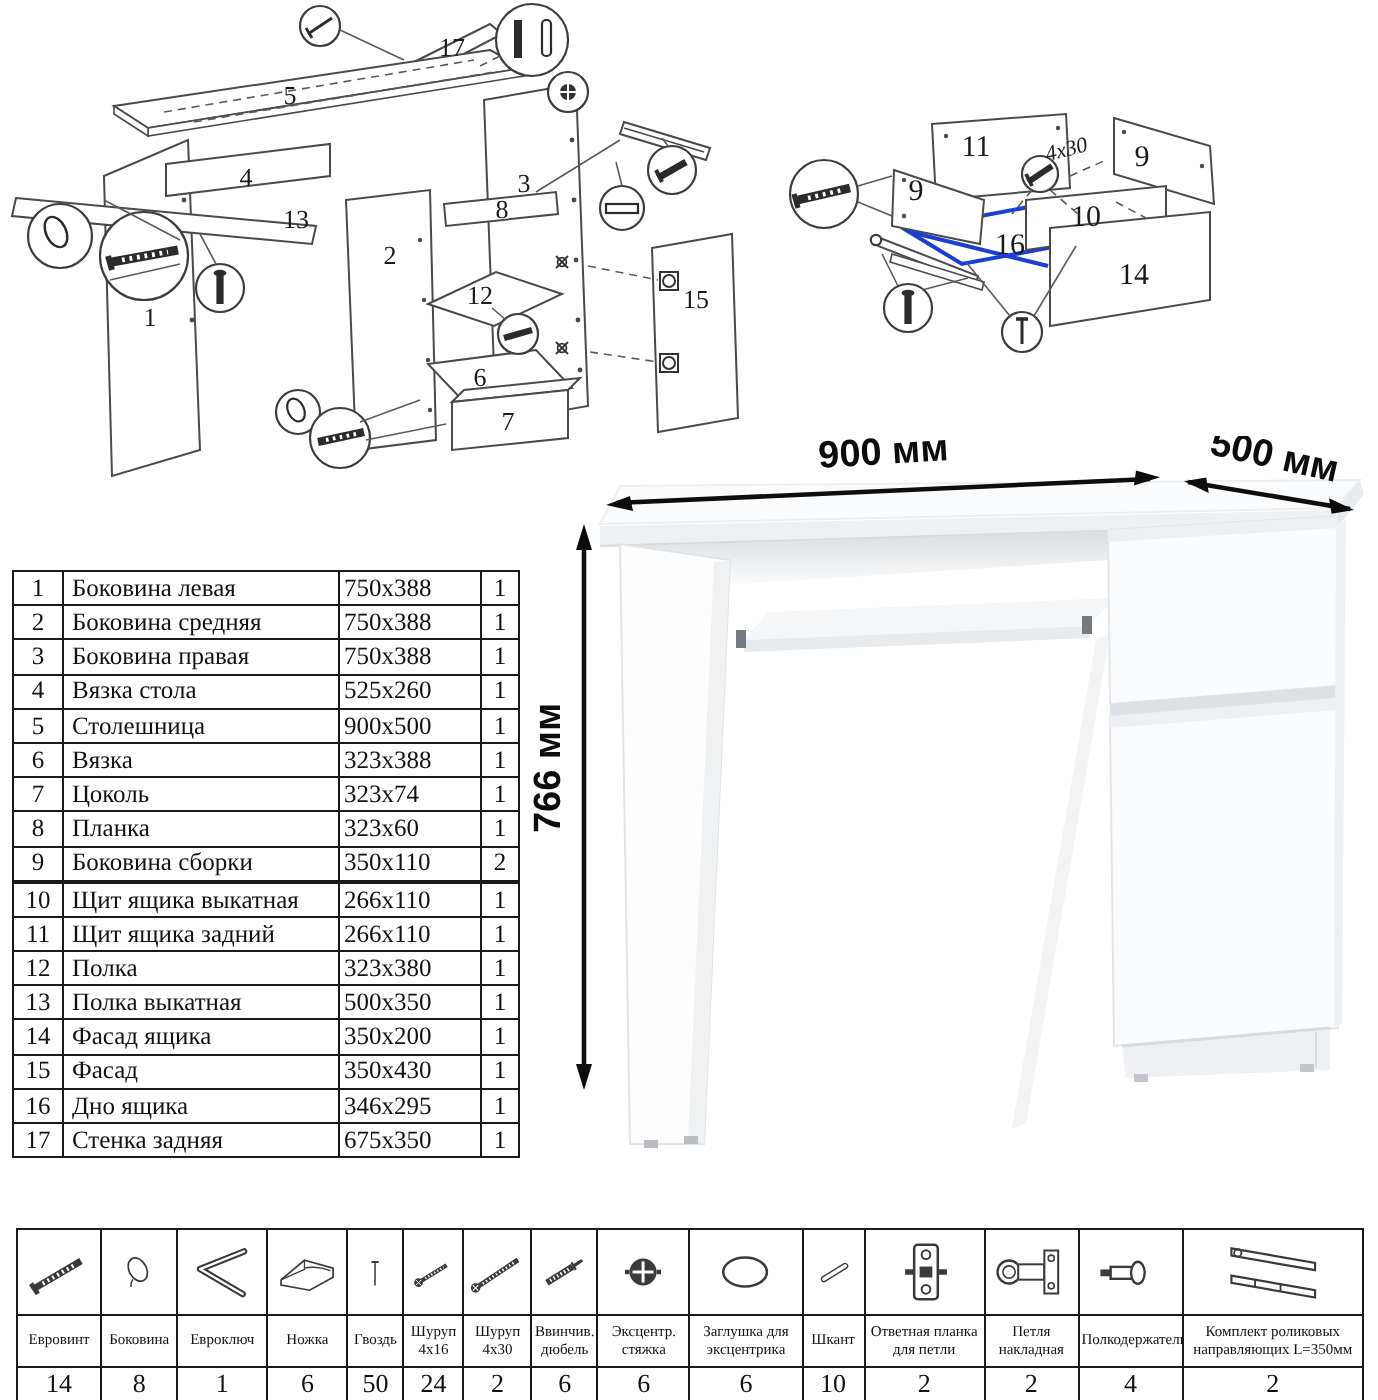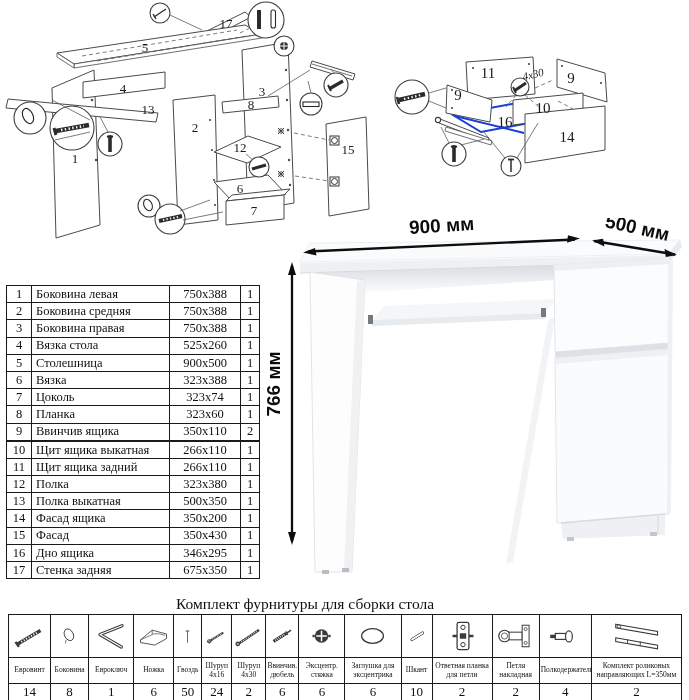--- a/index.html
+++ b/index.html
@@ -24,21 +24,21 @@
   .dim-label{font-family:"Liberation Sans",sans-serif;font-weight:bold;font-size:19px;fill:#0c0c0c;text-anchor:middle;}
   .dim-line{stroke:#0d0d0d;stroke-width:2.3;}
   .dim-head{fill:#0d0d0d;}
 
   
   .parts{position:absolute;left:6px;top:285px;border-collapse:collapse;table-layout:fixed;
          font-size:12.5px;line-height:1;}
   .parts td{border:1px solid #1a1a1a;height:16.2px;padding:0 2px;white-space:nowrap;overflow:hidden;}
   .parts td.c-num{width:20px;text-align:center;}
   .parts td.c-name{width:131px;text-align:left;padding-left:4px;margin-left:44px;}
-  .parts td.c-size{width:66px;text-align:center;}
+  .parts td.c-size{width:66px;}
   .parts td.c-qty{width:14px;text-align:center;}
   .parts tr.sep td{border-top:2px solid #1a1a1a;}
 
   
   .hw-title{position:absolute;left:0;top:595px;width:610px;text-align:center;
             font-size:15.5px;color:#111;}
   .hwt{position:absolute;left:8px;top:614px;border-collapse:collapse;table-layout:fixed;width:674px;}
   .hwt td{border:1px solid #1a1a1a;text-align:center;vertical-align:middle;padding:0;overflow:hidden;}
   .hwt .hw-icon{height:42px;}
   .hwt .hw-name{height:25px;font-size:7.5px;line-height:1.1;padding:0 1px;}
@@ -469,21 +469,21 @@
 
     <tr>
       <td class="c-num">8</td>
       <td class="c-name">Планка</td>
       <td class="c-size">323x60</td>
       <td class="c-qty">1</td>
     </tr>
 
     <tr>
       <td class="c-num">9</td>
-      <td class="c-name">Ввинчив ящика</td>
+      <td class="c-name">Боковина сборки</td>
       <td class="c-size">350x110</td>
       <td class="c-qty">2</td>
     </tr>
 
     <tr class="sep">
       <td class="c-num">10</td>
       <td class="c-name">Щит ящика выкатная</td>
       <td class="c-size">266x110</td>
       <td class="c-qty">1</td>
     </tr>
@@ -532,21 +532,20 @@
 
     <tr>
       <td class="c-num">17</td>
       <td class="c-name">Стенка задняя</td>
       <td class="c-size">675x350</td>
       <td class="c-qty">1</td>
     </tr>
   </tbody>
   </table>
 
-  <div class="hw-title">Комплект фурнитуры для сборки стола</div>
   <table class="hwt">
     <colgroup>
       <col style="width:42px">
         <col style="width:38px">
         <col style="width:45px">
         <col style="width:40px">
       <col style="width:28px">
         <col style="width:30px">
         <col style="width:34px">
         <col style="width:33px">

